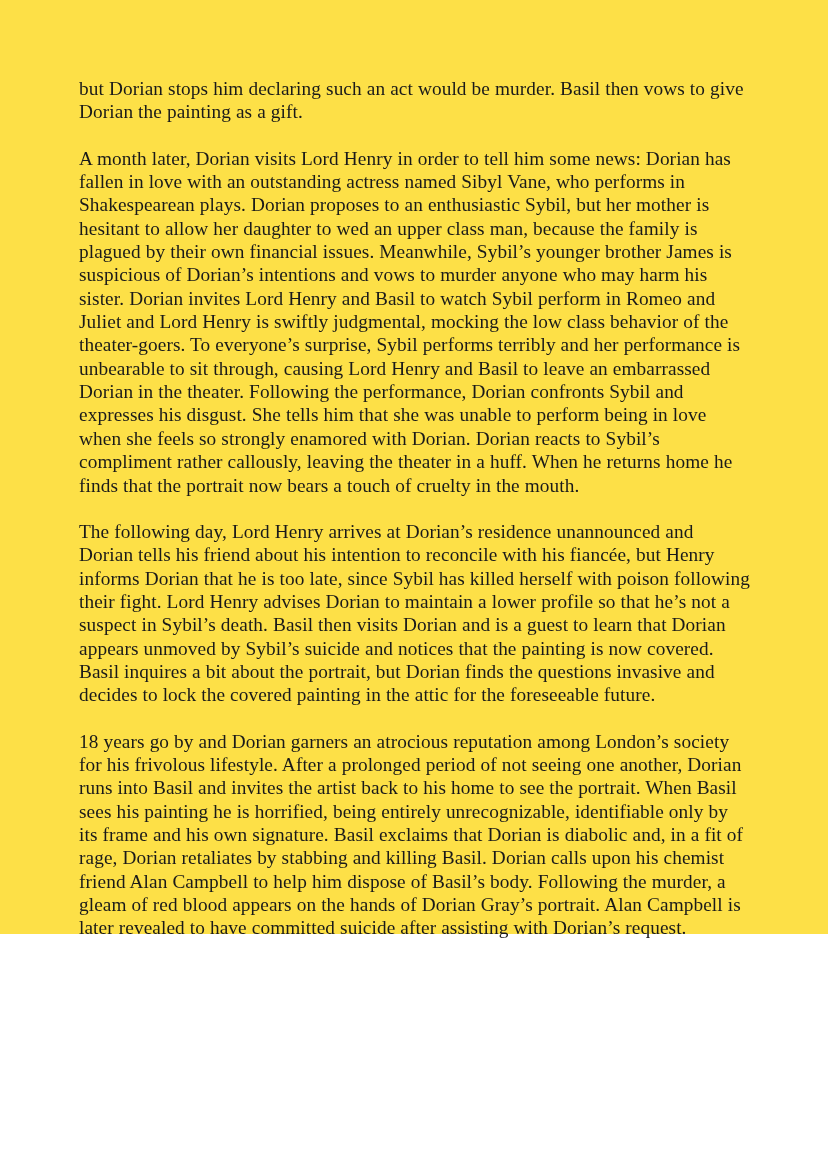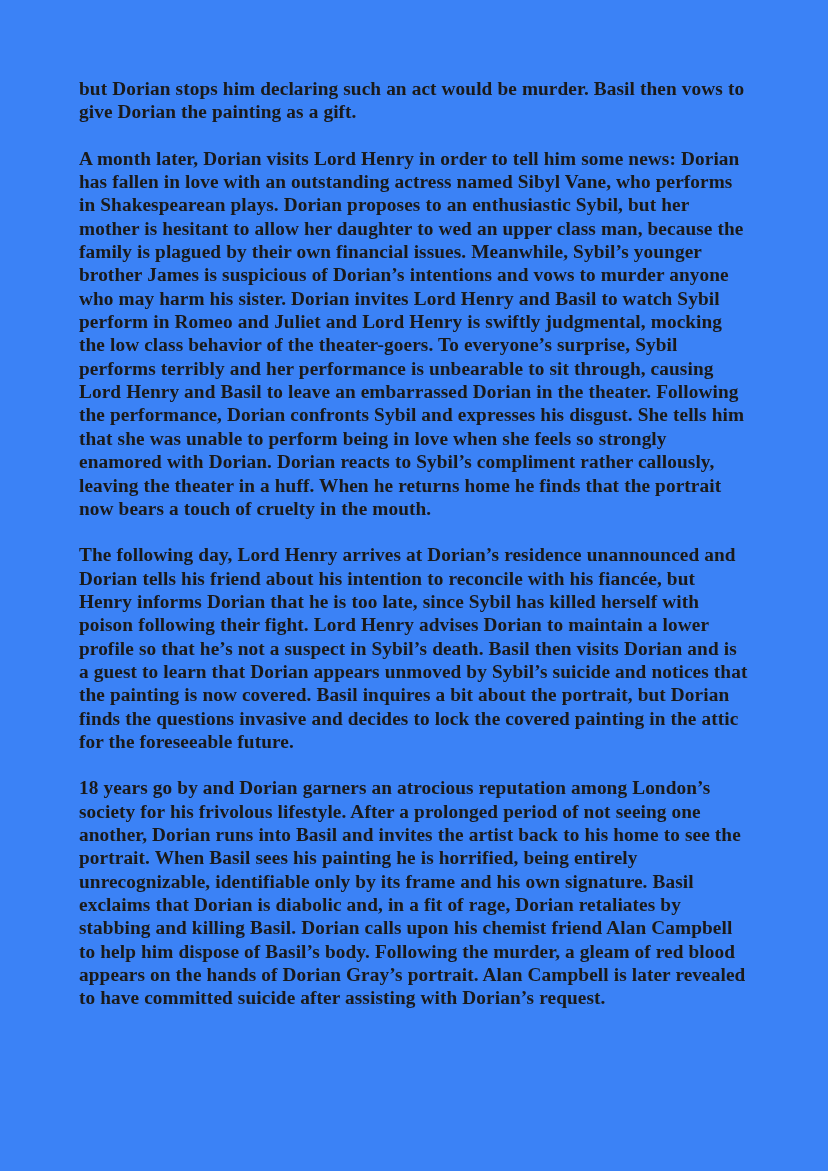--- a/index.html
+++ b/index.html
@@ -11,24 +11,23 @@
     width: 828px;
     height: 1171px;
     overflow: hidden;
     font-family: "Liberation Serif", "DejaVu Serif", serif;
     color: #1a1a1a;
     -webkit-font-smoothing: antialiased;
   }
   .page {
     position: relative;
     width: 828px;
-    height: 1171px;
-    background: #3b82f6;
+    height: 934px;
+    background: #fde047;
     box-sizing: border-box;
-    font-weight: bold;
   }
   .text-column {
     position: absolute;
     left: 79px;
     top: 77px;
     width: 671px;
   }
   .para {
     margin: 0 0 23px 0;
     font-size: 19.3px;

